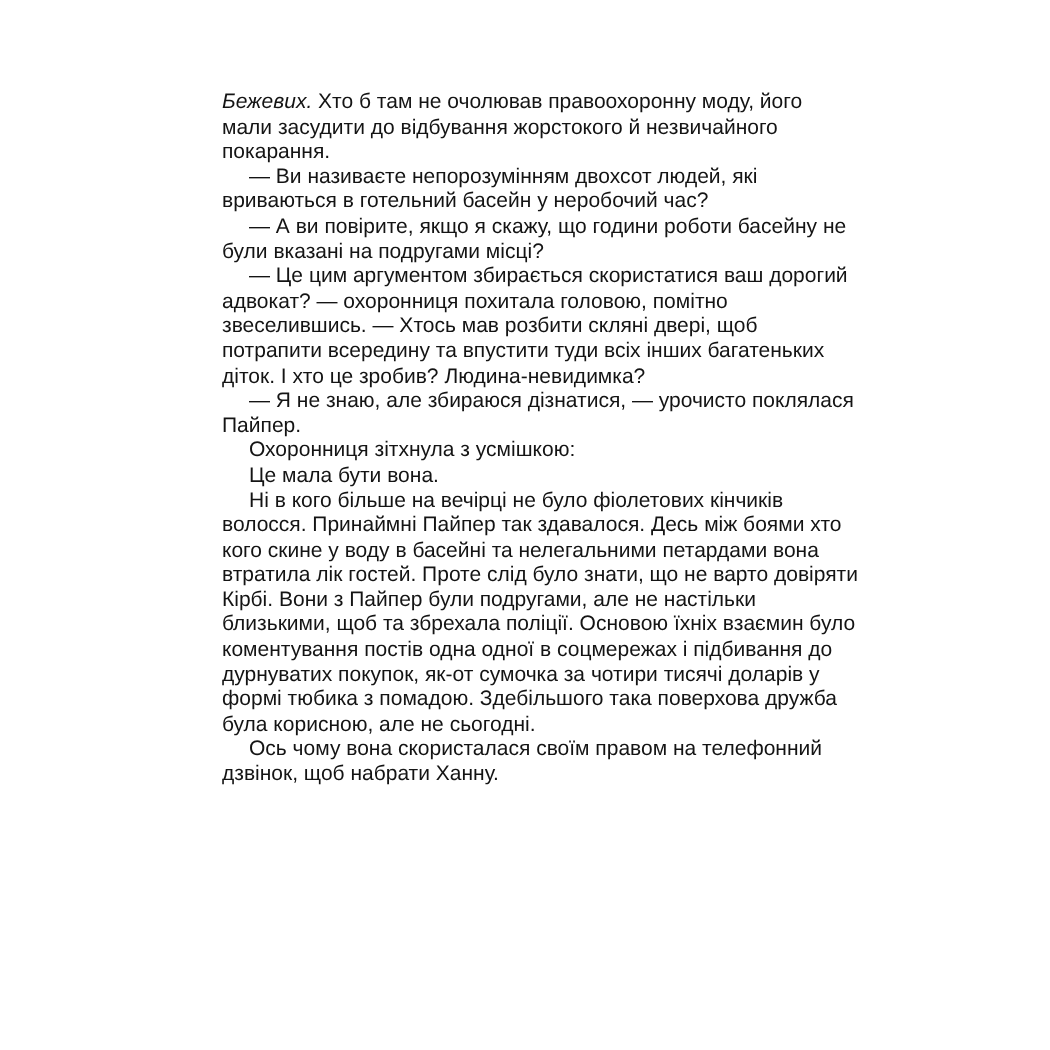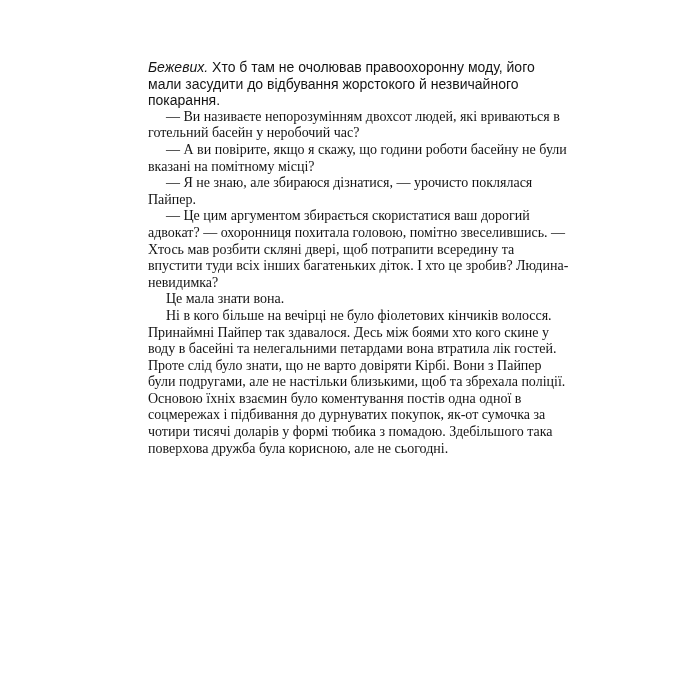--- a/index.html
+++ b/index.html
@@ -29,32 +29,33 @@
     line-height: 16.6px;
     letter-spacing: 0;
     text-align: left;
   }
   .para {
     margin: 0;
     padding: 0;
   }
   .para.indent {
     text-indent: 18px;
-    font-family: Liberation Serif, serif;
   }
   .italic {
     font-style: italic;
   }
 </style>
 </head>
 <body style="background: rgb(255, 255, 255);">
 
 <div class="book-page">
   <div class="page-text" style="color: rgb(20, 20, 20);">
       <p class="para"><span class="italic">Бежевих.</span><span> Хто б там не очолював правоохоронну моду, його мали засудити до відбування жорстокого й незвичайного покарання.</span></p>
       <p class="para indent"><span>— Ви називаєте непорозумінням двохсот людей, які вриваються в готельний басейн у неробочий час?</span></p>
-      <p class="para indent"><span>— А ви повірите, якщо я скажу, що години роботи басейну не були вказані на помітному місці?</span></p>
+      <p class="para indent"><span>— А ви повірите, якщо я скажу, що години роботи басейну не були вказані на подругами місці?</span></p>
+      <p class="para indent"><span>— Це цим аргументом збирається скористатися ваш дорогий адвокат? — охоронниця похитала головою, помітно звеселившись. — Хтось мав розбити скляні двері, щоб потрапити всередину та впустити туди всіх інших багатеньких діток. І хто це зробив? Людина-невидимка?</span></p>
       <p class="para indent"><span>— Я не знаю, але збираюся дізнатися, — урочисто поклялася Пайпер.</span></p>
-      <p class="para indent"><span>— Це цим аргументом збирається скористатися ваш дорогий адвокат? — охоронниця похитала головою, помітно звеселившись. — Хтось мав розбити скляні двері, щоб потрапити всередину та впустити туди всіх інших багатеньких діток. І хто це зробив? Людина-невидимка?</span></p>
-      <p class="para indent"><span>Це мала знати вона.</span></p>
+      <p class="para indent"><span>Охоронниця зітхнула з усмішкою:</span></p>
+      <p class="para indent"><span>Це мала бути вона.</span></p>
       <p class="para indent"><span>Ні в кого більше на вечірці не було фіолетових кінчиків волосся. Принаймні Пайпер так здавалося. Десь між боями хто кого скине у воду в басейні та нелегальними петардами вона втратила лік гостей. Проте слід було знати, що не варто довіряти Кірбі. Вони з Пайпер були подругами, але не настільки близькими, щоб та збрехала поліції. Основою їхніх взаємин було коментування постів одна одної в соцмережах і підбивання до дурнуватих покупок, як-от сумочка за чотири тисячі доларів у формі тюбика з помадою. Здебільшого така поверхова дружба була корисною, але не сьогодні.</span></p>
+      <p class="para indent"><span>Ось чому вона скористалася своїм правом на телефонний дзвінок, щоб набрати Ханну.</span></p>
     </div>
 </div>
 
 </body></html>

